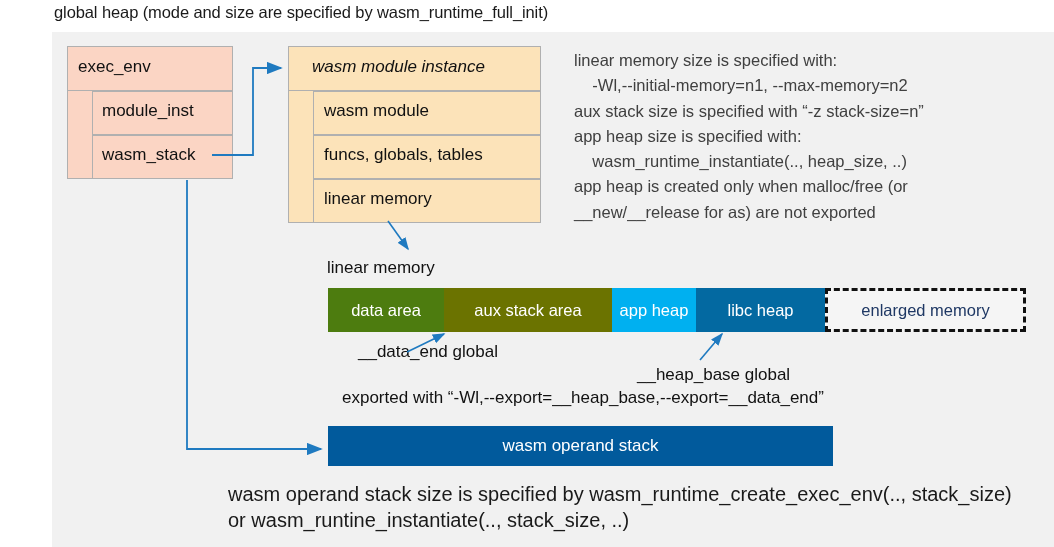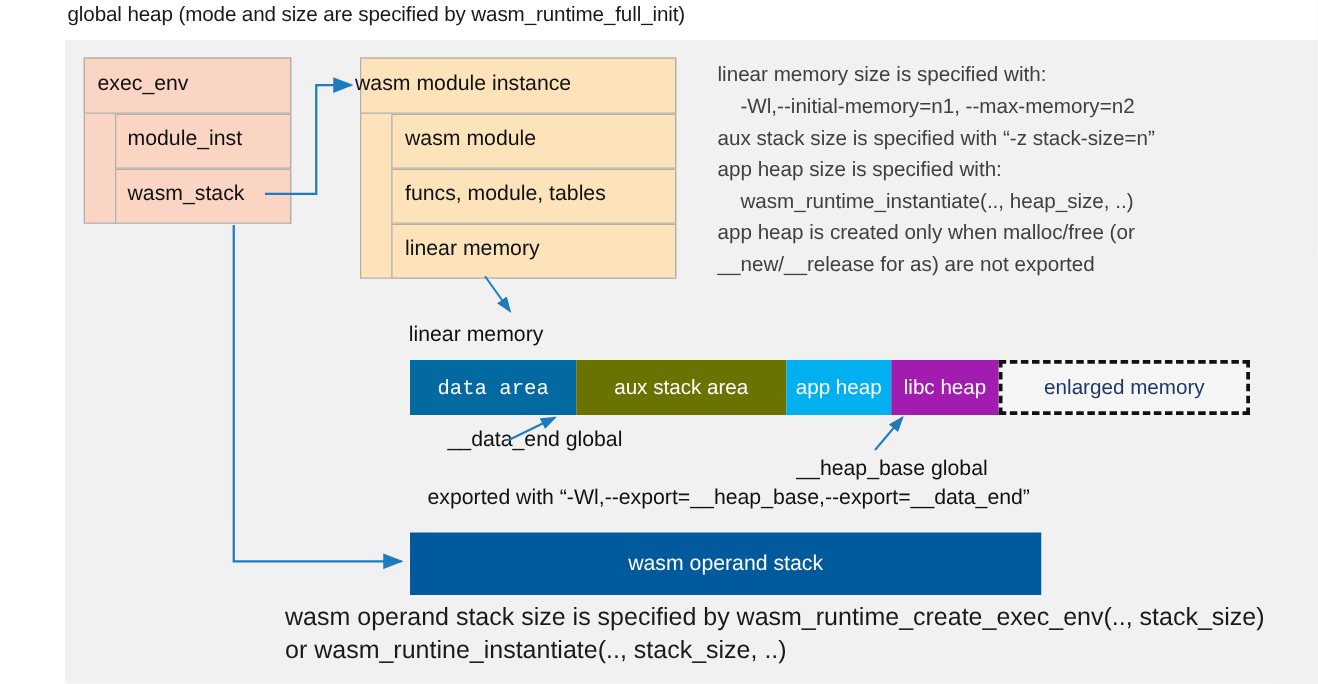--- a/index.html
+++ b/index.html
@@ -75,21 +75,21 @@
 
   
   #wmi-outer {
     left: 248px; top: 46px; width: 253px; height: 177px;
     background: #fce3b9;
   }
   #wmi-header {
     left: 248px; top: 46px; width: 253px; height: 45px;
     background: #fce3b9;
   }
-  #wmi-title { left: 244px; top: 57px; }
+  #wmi-title { left: 272px; top: 57px; font-style: italic; }
   #wasm-module-cell {
     left: 273px; top: 91px; width: 228px; height: 44px;
     background: #fce3b9;
   }
   #wasm-module-label { left: 284px; top: 101px; }
   #funcs-cell {
     left: 273px; top: 135px; width: 228px; height: 44px;
     background: #fce3b9;
   }
   #funcs-label { left: 284px; top: 145px; }
@@ -152,21 +152,21 @@
   #data-end-annot  { left: 318px; top: 342px; }
   #heap-base-annot { left: 597px; top: 365px; }
   #exported-annot  { left: 302px; top: 388px; }
 
   
   #operand-stack-bar {
     position: absolute;
     left: 288px;
     top: 426px;
     width: 505px;
-    height: 50px;
+    height: 40px;
     background: #015a9c;
     display: flex;
     align-items: center;
     justify-content: center;
   }
   #operand-stack-label {
     font-size: 17px;
     color: #ffffff;
     white-space: nowrap;
   }
@@ -209,45 +209,45 @@
   <div class="box-label" id="wasm-stack-label">wasm_stack</div>
 
   <div class="box" id="wmi-outer"></div>
   <div class="box" id="wmi-header"></div>
   <div class="box-label" id="wmi-title">wasm module instance</div>
 
   <div class="box" id="wasm-module-cell"></div>
   <div class="box-label" id="wasm-module-label">wasm module</div>
 
   <div class="box" id="funcs-cell"></div>
-  <div class="box-label" id="funcs-label">funcs, module, tables</div>
+  <div class="box-label" id="funcs-label">funcs, globals, tables</div>
 
   <div class="box" id="linear-memory-cell"></div>
   <div class="box-label" id="linear-memory-label">linear memory</div>
 
   <div id="notes-block">linear memory size is specified with:
     -Wl,--initial-memory=n1, --max-memory=n2
 aux stack size is specified with “-z stack-size=n”
 app heap size is specified with:
     wasm_runtime_instantiate(.., heap_size, ..)
 app heap is created only when malloc/free (or
 __new/__release for as) are not exported</div>
 
   <div id="linear-memory-caption">linear memory</div>
   <div id="memory-bar">
-      <div class="mem-seg" style="width: 133px; background: #0369a1; font-family: Liberation Mono, monospace;">
+      <div class="mem-seg" style="width: 116px; background: #4d7c0f;">
         <span>data area</span>
       </div>
       <div class="mem-seg" style="width: 168px; background: rgb(107, 115, 0);">
         <span>aux stack area</span>
       </div>
       <div class="mem-seg" style="width: 84px; background: rgb(0, 176, 240);">
         <span>app heap</span>
       </div>
-      <div class="mem-seg" style="width: 86px; background: #a21caf;">
+      <div class="mem-seg" style="width: 129px; background: #0369a1;">
         <span>libc heap</span>
       </div>
       <div class="mem-seg dashed" style="width: 201px;">
         <span>enlarged memory</span>
       </div>
     </div>
 
   <div class="annot" id="data-end-annot">__data_end global</div>
   <div class="annot" id="heap-base-annot">__heap_base global</div>
   <div class="annot" id="exported-annot">exported with “-Wl,--export=__heap_base,--export=__data_end”</div>

